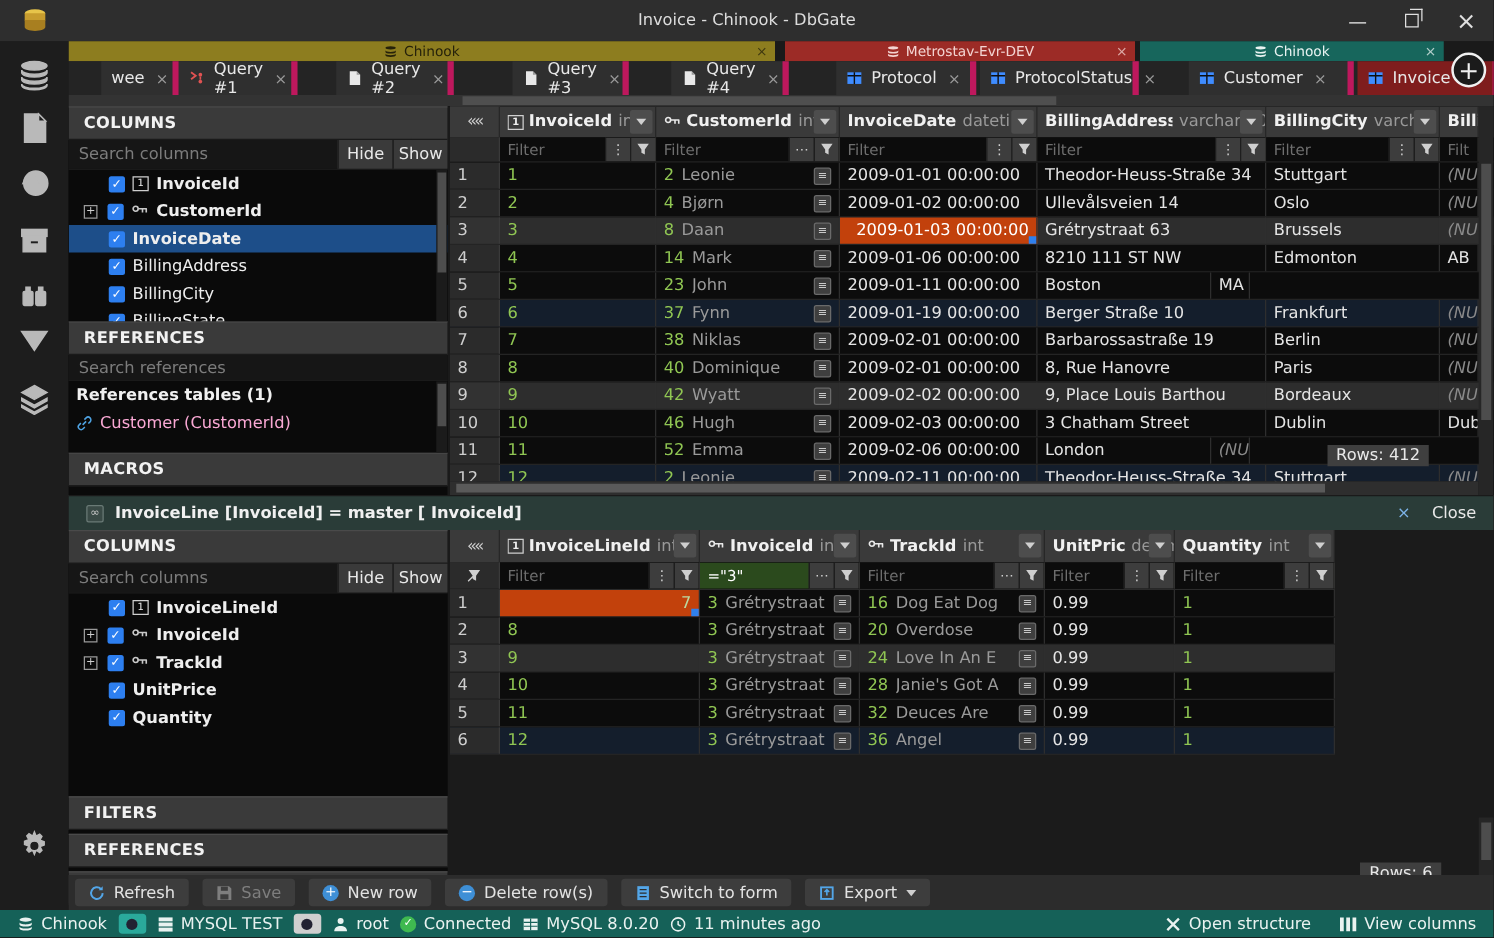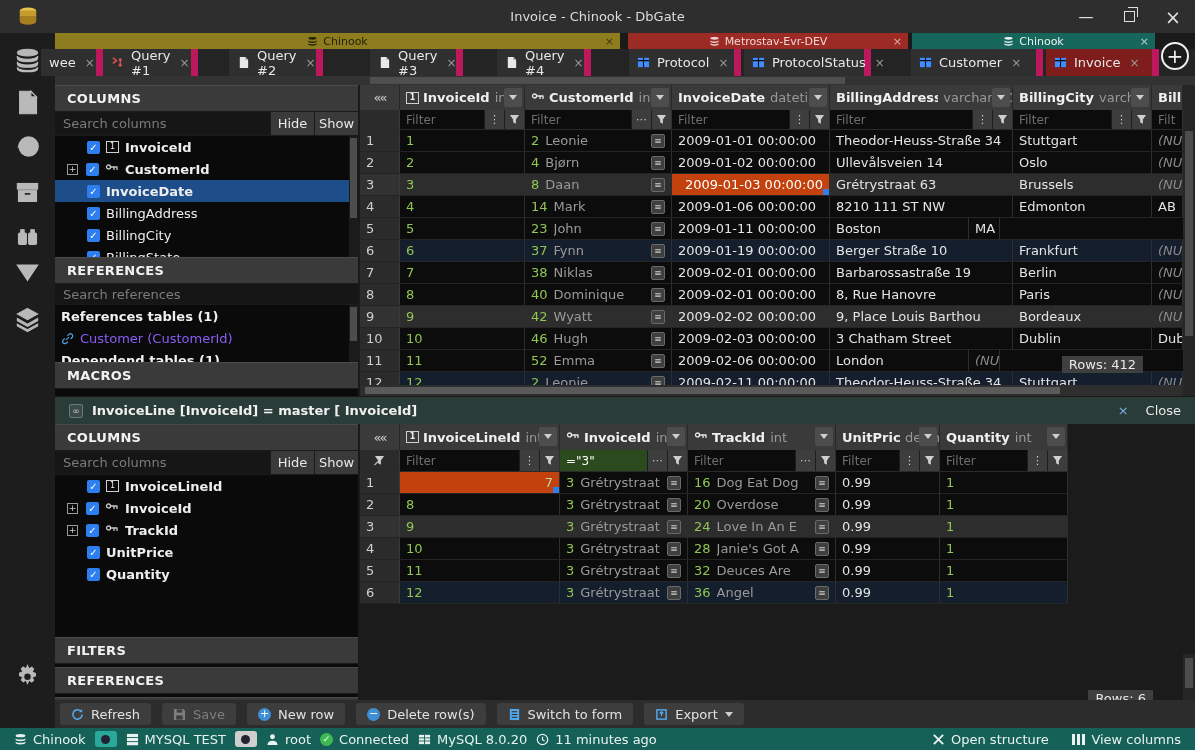--- a/index.html
+++ b/index.html
@@ -28,21 +28,21 @@
   
   .groupbar { position:absolute; left:0; top:0; width:1140px; height:16px; background:#1a1a1a; }
   .ggrp { position:absolute; top:0; height:16px; font-size:11px; display:flex; align-items:center; justify-content:center; }
   .ggrp .gx { position:absolute; right:6px; font-size:11px; opacity:.75; }
   .g-yellow { left:0; width:565px; background:#8d7d1f; color:#26220a; }
   .g-red { left:573px; width:280px; background:#9c2b26; color:#f3d4d2; }
   .g-teal { left:857px; width:243px; background:#17665c; color:#e8f3f1; }
   .gdb { width:11px; height:11px; margin-right:5px; }
   
   .tabbar { position:absolute; left:0; top:16px; width:1140px; height:27px; background:#242424; }
-  .tab { position:absolute; top:0; height:27px; background:#2f2f2f; display:flex; align-items:center; padding:0 8px; gap:7px; color:#e8e8e8; border-right:7px solid #be185d; }
+  .tab { position:absolute; top:0; height:27px; background:#2f2f2f; display:flex; align-items:center; padding:0 8px; gap:7px; color:#e8e8e8; border-right:5px solid #be185d;margin-left:40px; }
   .tab.active { background:#7f1d1d; }
   .tab .tx { color:#9a9a9a; font-size:12px; margin-left:2px; }
   .ticon { width:13px; height:13px; flex:none; }
   .plusbtn { position:absolute; right:6px; top:-7px; width:28px; height:28px; border:2px solid #f0f0f0; border-radius:50%; background:#1b1b1b; color:#f0f0f0; font-size:20px; line-height:24px; text-align:center; z-index:5; }
   
   .hstrip { position:absolute; left:0; top:43px; width:1140px; height:9px; background:#333; }
   .hstrip .hh { position:absolute; left:315px; top:1px; width:475px; height:7px; background:#4f4f4f; }
   
   .phead { height:27px; background:#3a3a3a; border-bottom:1px solid #1a1a1a; border-top:1px solid #4a4a4a; display:flex; align-items:center; padding-left:12px; font-weight:bold; color:#f2f2f2; letter-spacing:.3px; }
   .searchrow { height:24px; display:flex; background:#161616; border-bottom:1px solid #1a1a1a; }
@@ -115,21 +115,21 @@
   .chip.gray { background:#cfcfcf; }
   .okcirc { width:13px; height:13px; border-radius:50%; background:#3fb950; color:#fff; font-size:9px; line-height:13px; text-align:center; }
   .sbspace { flex:1; }
   .sico { width:13px; height:13px; }
   .colsic { display:flex; gap:1.5px; }
   .colsic i { width:3.5px; height:11px; background:#e9f2f0; }
   
   .reflist { background:#0a0a0a; position:relative; overflow:hidden; padding-left:6px; }
   .refrow { height:22px; display:flex; align-items:center; gap:6px; }
   .refbold { font-weight:bold; color:#f0f0f0; }
-  .reflink { color:#8b5cf6; }
+  .reflink { color:#f9a8d4; }
 </style>
 </head>
 <body>
 
 <div class="app">
 
   <div class="titlebar">
     <svg class="logo" viewBox="0 0 24 24">
         <ellipse cx="12" cy="5" rx="9" ry="3.4" fill="#e7c44a"></ellipse>
         <path d="M3 5v6c0 1.9 4 3.4 9 3.4s9-1.5 9-3.4V5" fill="#c79c2e"></path>
@@ -344,23 +344,20 @@
         <div class="reflist" style="height:57px">
           <div class="refrow refbold">
               <span>References tables (1)</span>
             </div>
           <div class="refrow">
             <svg class="sico" viewBox="0 0 14 14">
                 <path d="M5.5 8.5 L8.5 5.5 M4 7 L2.5 8.5a2.4 2.4 0 0 0 3.4 3.4L7.4 10.4 M7 4 L8.5 2.5a2.4 2.4 0 0 1 3.4 3.4L10.4 7.4" stroke="#4fa3e3" stroke-width="1.3" fill="none"></path>
               </svg>
             <span class="reflink">Customer (CustomerId)</span>
           </div>
-          <div class="refrow refbold">
-              <span>Dependend tables (1)</span>
-            </div>
           <div class="vscr" style="top:0;height:57px">
               <div class="vh" style="top:2px;height:34px"></div>
             </div>
         </div>
         <div class="phead">MACROS</div>
       </div>
 
       <div class="maingrid">
         <div class="ghead" style="height:25px">
           <div class="ghc" style="width:40px">««</div>

